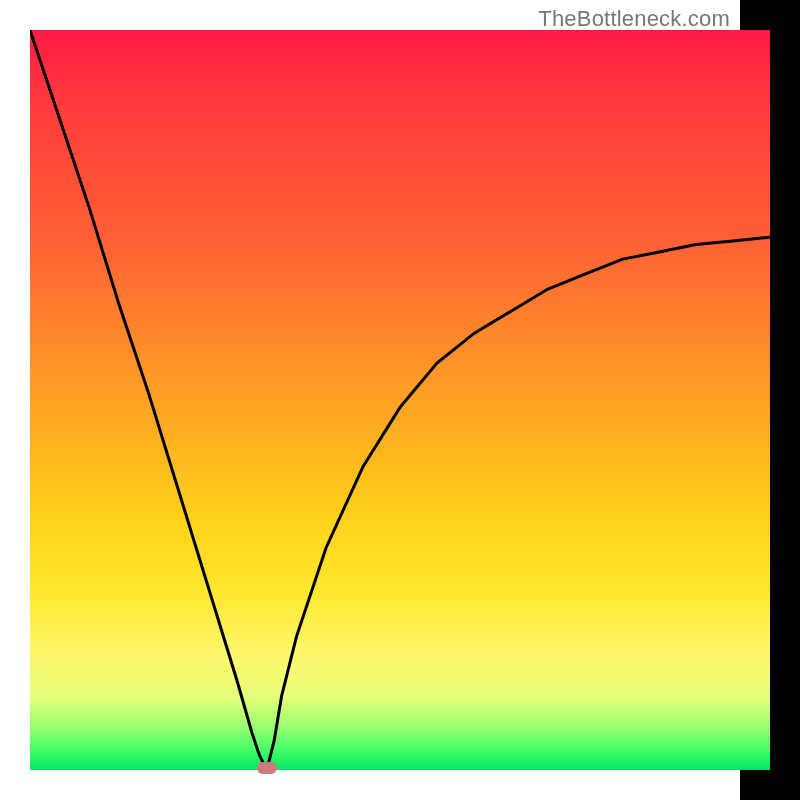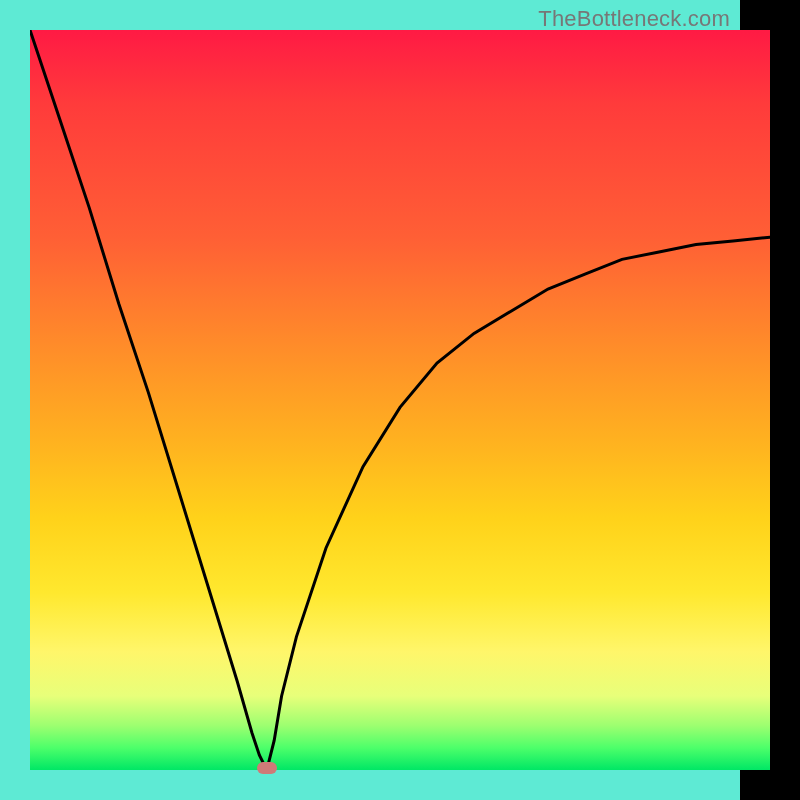--- a/index.html
+++ b/index.html
@@ -10,21 +10,21 @@
     background: #000;
     overflow: hidden;
     font-family: Arial, Helvetica, sans-serif;
   }
   .frame {
     position: absolute;
     left: 0;
     top: 0;
     width: 740px;
     height: 800px;
-    background: #5eead4;
+    background: #ffffff;
   }
   .plot {
     position: absolute;
     left: 30px;
     top: 30px;
     width: 740px;
     height: 740px;
     
     background: linear-gradient(to bottom,
       #ff1a44 0%,

